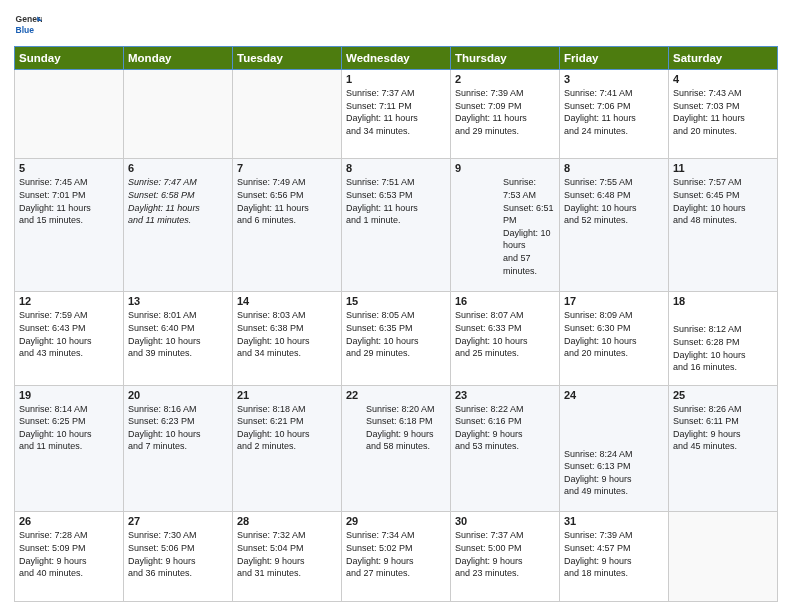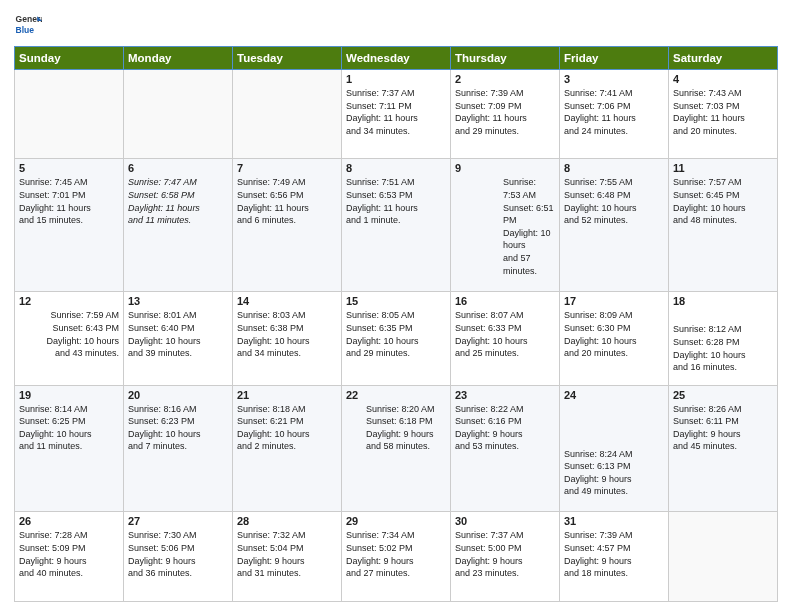--- a/index.html
+++ b/index.html
@@ -203,21 +203,21 @@
             <span class="day-num">11</span>
             <div class="cell-info" style="white-space: pre-line;">Sunrise: 7:57 AM
 Sunset: 6:45 PM
 Daylight: 10 hours
 and 48 minutes.</div>
           </td>
         </tr>
         <tr>
           <td>
             <span class="day-num">12</span>
-            <div class="cell-info" style="white-space: pre-line; text-align: right;">Sunrise: 7:59 AM
+            <div class="cell-info" style="white-space: pre-line;">Sunrise: 7:59 AM
 Sunset: 6:43 PM
 Daylight: 10 hours
 and 43 minutes.</div>
           </td>
           <td>
             <span class="day-num">13</span>
             <div class="cell-info" style="white-space: pre-line;">Sunrise: 8:01 AM
 Sunset: 6:40 PM
 Daylight: 10 hours
 and 39 minutes.</div>

